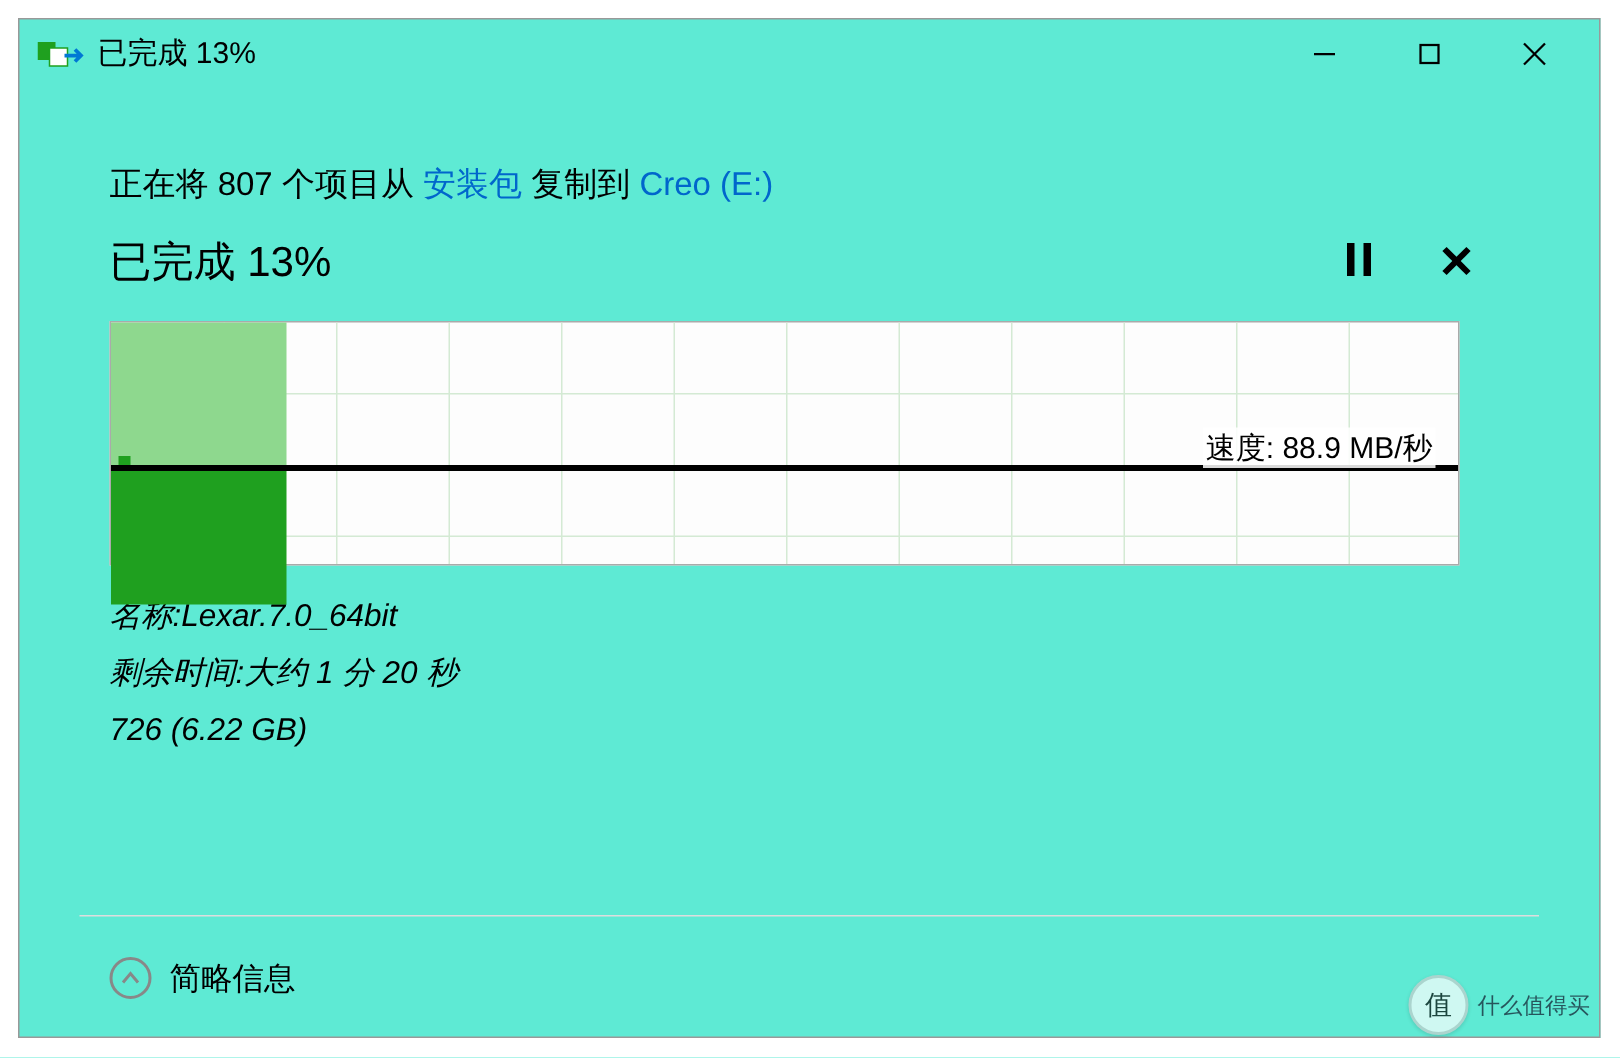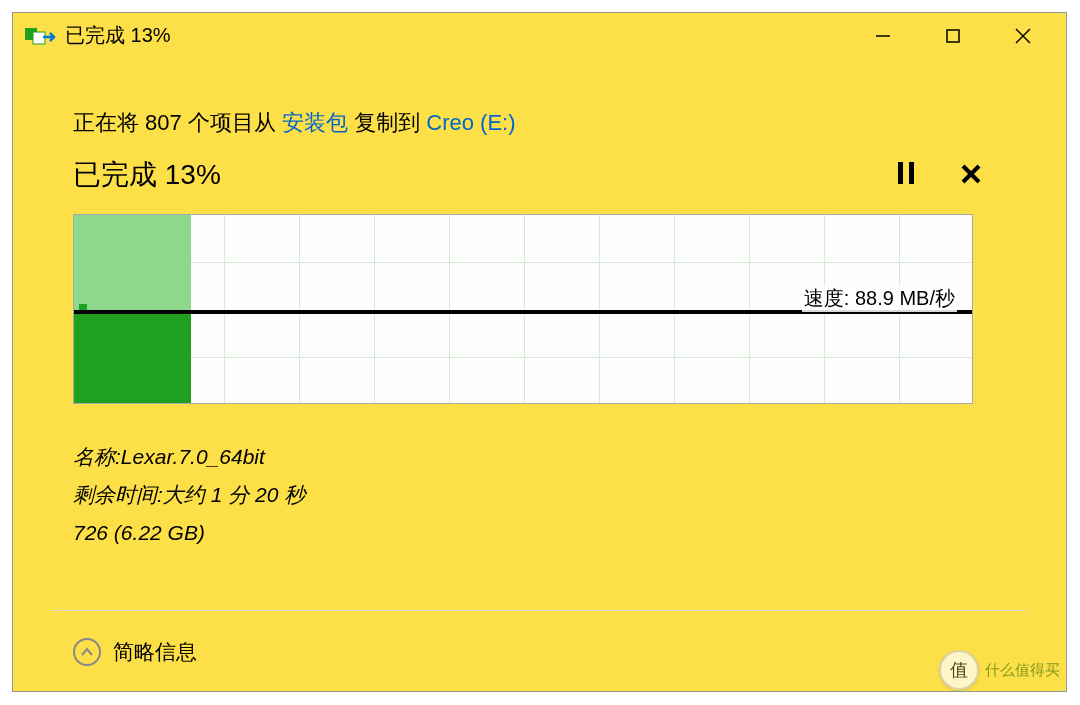--- a/index.html
+++ b/index.html
@@ -8,21 +8,21 @@
       background: #fff;
       width: 1080px;
       height: 705px;
       position: relative;
     }
     .window {
       width: 1055px;
       height: 680px;
       margin: 12px;
       border: 1px solid #999;
-      background: #fde047;
+      background: #5eead4;
       position: relative;
     }
     .titlebar {
       height: 45px;
       display: flex;
       align-items: center;
       padding: 0 8px 0 12px;
     }
     .title-icon {
       width: 32px;
@@ -70,25 +70,25 @@
       padding-right: 20px;
     }
     .action-btn {
       font-size: 26px;
       font-weight: bold;
       width: 30px;
       text-align: center;
     }
     .chart {
       width: 900px;
-      height: 190px;
+      height: 163px;
       border: 1px solid #aaa;
       position: relative;
       background: #fdfdfd;
-      margin-bottom: 34px;
+      margin-bottom: 15px;
     }
     .grid-v { position:absolute; top:0; bottom:0; width:1px; background:#d4ead4; }
     .grid-h { position:absolute; left:0; right:0; height:1px; background:#d4ead4; }
     .fill-top {
       position:absolute; left:0; top:0; height:95px; background:#8ed88e;
     }
     .fill-bot {
       position:absolute; left:0; top:95px; height:93px; background:#1fa01f;
     }
     .center-line {
@@ -118,21 +118,21 @@
     }
     .footer-text { font-size:21px; }
     .watermark {
       position:absolute; right:20px; bottom:15px;
       display:flex; align-items:center; gap:6px; opacity:0.7;
     }
     .wm-circle {
       width:40px; height:40px; border-radius:50%; background:#fff; border:2px solid #ccc;
       display:flex; align-items:center; justify-content:center; font-size:18px; box-shadow:0 1px 3px rgba(0,0,0,0.2);
     }
-    .wm-text { font-size:15px; color:#4d7c0f; }
+    .wm-text { font-size:15px; color:#0f172a; }
   </style>
 </head>
 <body>
 
 <div class="window">
   <div class="titlebar">
     <span class="title-icon">
       <svg width="32" height="20" viewBox="0 0 32 20">
         <rect x="0" y="2" width="12" height="12" fill="#1fa01f"></rect>
         <rect x="8" y="6" width="12" height="12" fill="#fff" stroke="#1fa01f" stroke-width="1"></rect>

